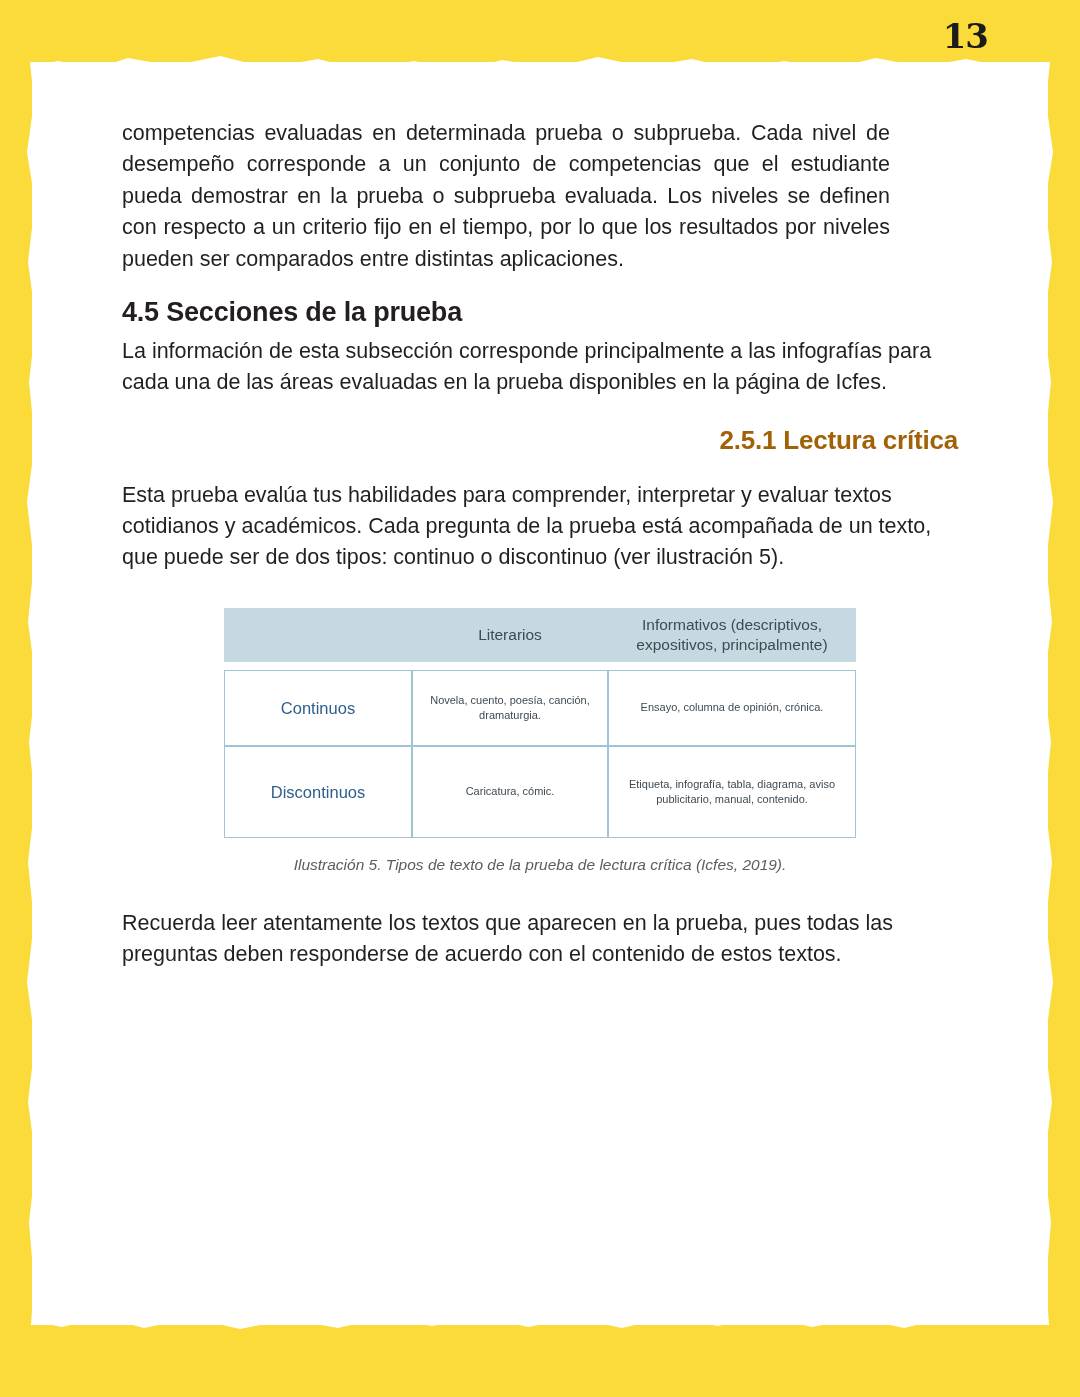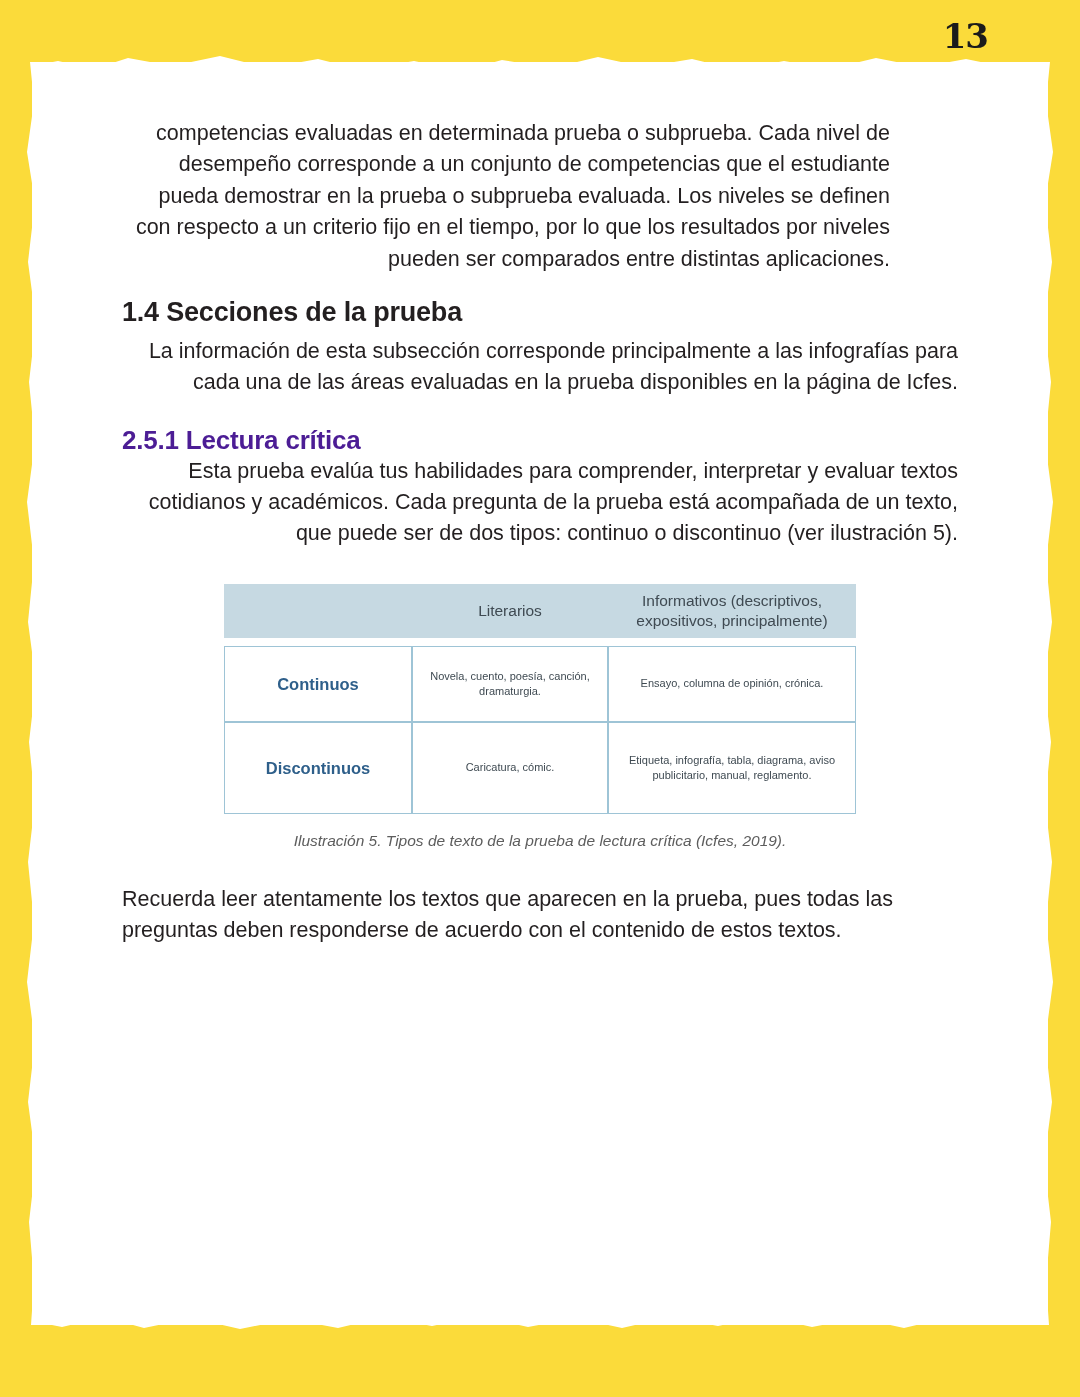--- a/index.html
+++ b/index.html
@@ -80,43 +80,43 @@
     top: 118px;
     width: 836px;
     color: #231f20;
   }
 
   p.body-text {
     margin: 0 0 0 0;
     font-size: 21.5px;
     line-height: 1.46;
     color: #231f20;
-    text-align: right;
   }
 
   .indent-block {
     margin-left: 68px;
     width: 768px;
     text-align: justify;
   }
 
   h2.heading {
     font-size: 27px;
     font-weight: bold;
     margin: 22px 0 8px 0;
     color: #231f20;
     letter-spacing: -0.2px;
   }
 
   h3.subheading {
     font-size: 26px;
     font-weight: bold;
-    margin: 26px 0 0 0;
-    color: #4c1d95;
+    margin: 26px 0 24px 0;
+    color: #a16207;
     letter-spacing: -0.2px;
+    text-align: right;
   }
 
   
   .figure {
     margin: 34px auto 0 auto;
     width: 632px;
   }
   table.figure-table {
     border-collapse: separate;
     border-spacing: 0;
@@ -145,21 +145,21 @@
   .body-cell {
     border: 1px solid #9ec4d6;
     font-size: 11px;
     line-height: 1.35;
     color: #3f4a52;
     height: 76px;
     padding: 6px 10px;
     box-sizing: border-box;
   }
   .row-label {
-    font-weight: bold;
+    font-weight: normal;
     color: #2e5f8a;
     font-size: 16.5px;
   }
   .cell-tall { height: 92px; }
 
   .figure-caption {
     margin-top: 18px;
     text-align: center;
     font-size: 15.5px;
     font-style: italic;
@@ -199,21 +199,21 @@
     <path fill="#ffffff" d="M0,0 L10,0 L6,40 L13,90 L5,140 L12,200 L4,260 L11,320 L5,380 L13,440 L6,500 L12,560 L4,620 L11,680 L5,740 L12,800 L6,860 L13,920 L5,980 L12,1040 L4,1100 L11,1160 L6,1220 L9,1263 L0,1263 Z"></path>
   </svg>
 </div>
 
 <div class="page-number">13</div>
 
 <div class="content">
 
   <p class="body-text indent-block">competencias evaluadas en determinada prueba o subprueba. Cada nivel de desempeño corresponde a un conjunto de competencias que el estudiante pueda demostrar en la prueba o subprueba evaluada. Los niveles se definen con respecto a un criterio fijo en el tiempo, por lo que los resultados por niveles pueden ser comparados entre distintas aplicaciones.</p>
 
-  <h2 class="heading">1.4 Secciones de la prueba</h2>
+  <h2 class="heading">4.5 Secciones de la prueba</h2>
 
   <p class="body-text">La información de esta subsección corresponde principalmente a las infografías para cada una de las áreas evaluadas en la prueba disponibles en la página de Icfes.</p>
 
   <h3 class="subheading">2.5.1 Lectura crítica</h3>
 
   <p class="body-text">Esta prueba evalúa tus habilidades para comprender, interpretar y evaluar textos cotidianos y académicos. Cada pregunta de la prueba está acompañada de un texto, que puede ser de dos tipos: continuo o discontinuo (ver ilustración 5).</p>
 
   <div class="figure">
     <table class="figure-table">
       <colgroup>
@@ -231,21 +231,21 @@
           <td class="hdr-spacer" colspan="3"></td>
         </tr>
         <tr>
           <td class="body-cell row-label">Continuos</td>
           <td class="body-cell">Novela, cuento, poesía, canción, dramaturgia.</td>
           <td class="body-cell">Ensayo, columna de opinión, crónica.</td>
         </tr>
         <tr>
           <td class="body-cell row-label cell-tall">Discontinuos</td>
           <td class="body-cell cell-tall">Caricatura, cómic.</td>
-          <td class="body-cell cell-tall">Etiqueta, infografía, tabla, diagrama, aviso publicitario, manual, reglamento.</td>
+          <td class="body-cell cell-tall">Etiqueta, infografía, tabla, diagrama, aviso publicitario, manual, contenido.</td>
         </tr>
       </tbody>
     </table>
     <div class="figure-caption">Ilustración 5. Tipos de texto de la prueba de lectura crítica (Icfes, 2019).</div>
   </div>
 
   <p class="recuerda-block">
     <b>Recuerda</b><span> leer atentamente los textos que aparecen en la prueba, pues todas las preguntas deben responderse de acuerdo con el contenido de estos textos.</span>
   </p>
 

